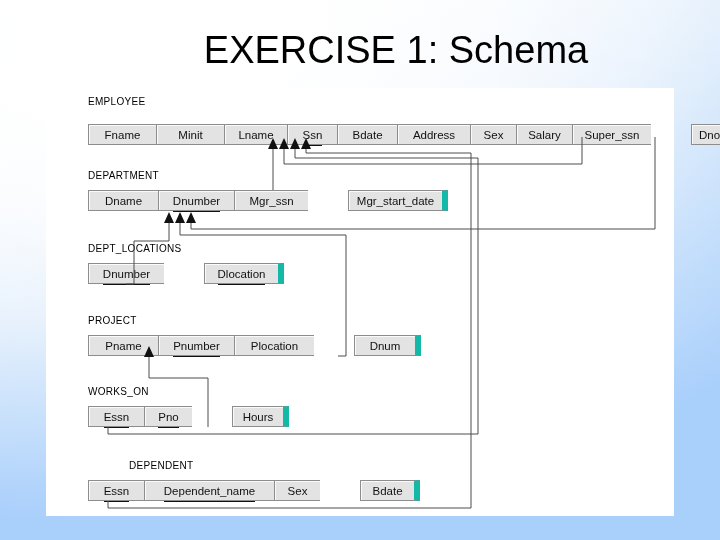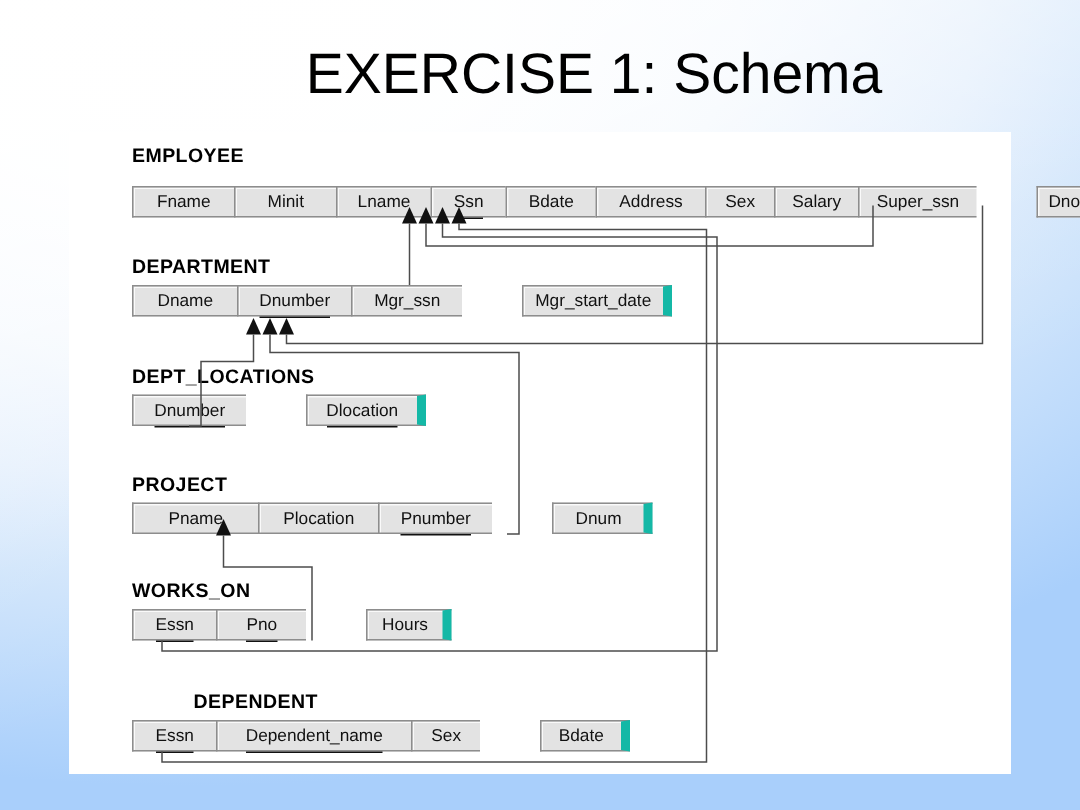--- a/index.html
+++ b/index.html
@@ -30,21 +30,21 @@
 
   #panel{
     position:absolute;left:46px;top:88px;width:628px;height:428px;
     background:#ffffff;
   }
 
   .diagram{position:absolute;left:0;top:0;width:628px;height:428px;}
 
   .tbl-name{
     position:absolute;
-    font-size:13px;font-weight:bold;color:#000;
+    font-size:10px;font-weight:normal;color:#000;
     letter-spacing:0.3px;white-space:nowrap;
   }
 
   .row{position:absolute;display:flex;}
   .cell{
     position:relative;
     height:21px;line-height:20px;
     background:#e3e3e3;
     border:1px solid #8d8d8d;
     border-right:none;
@@ -94,30 +94,30 @@
       </div>
 
       <div class="tbl-name" style="left:42px;top:155px;">DEPT_LOCATIONS</div>
       <div class="row" style="left:42px;top:175px;">
         <div class="cell pk" style="width:76px"><span>Dnumber</span></div>
         <div class="cell pk" style="width:80px"><span>Dlocation</span></div>
       </div>
 
       <div class="tbl-name" style="left:42px;top:227px;">PROJECT</div>
       <div class="row" style="left:42px;top:247px;">
-        <div class="cell" style="width:84px"><span>Pname</span></div>
+        <div class="cell" style="width:70px"><span>Pname</span></div>
+        <div class="cell pk" style="width:76px"><span>Pnumber</span></div>
         <div class="cell" style="width:80px"><span>Plocation</span></div>
-        <div class="cell pk" style="width:76px"><span>Pnumber</span></div>
         <div class="cell" style="width:67px"><span>Dnum</span></div>
       </div>
 
       <div class="tbl-name" style="left:42px;top:298px;">WORKS_ON</div>
       <div class="row" style="left:42px;top:318px;">
         <div class="cell pk" style="width:56px"><span>Essn</span></div>
-        <div class="cell pk" style="width:60px"><span>Pno</span></div>
+        <div class="cell pk" style="width:48px"><span>Pno</span></div>
         <div class="cell" style="width:57px"><span>Hours</span></div>
       </div>
 
       <div class="tbl-name" style="left:42px;top:372px;padding-left:41px;">DEPENDENT</div>
       <div class="row" style="left:42px;top:392px;">
         <div class="cell pk" style="width:56px"><span>Essn</span></div>
         <div class="cell pk" style="width:130px"><span>Dependent_name</span></div>
         <div class="cell" style="width:46px"><span>Sex</span></div>
         <div class="cell" style="width:60px"><span>Bdate</span></div>
       </div>

